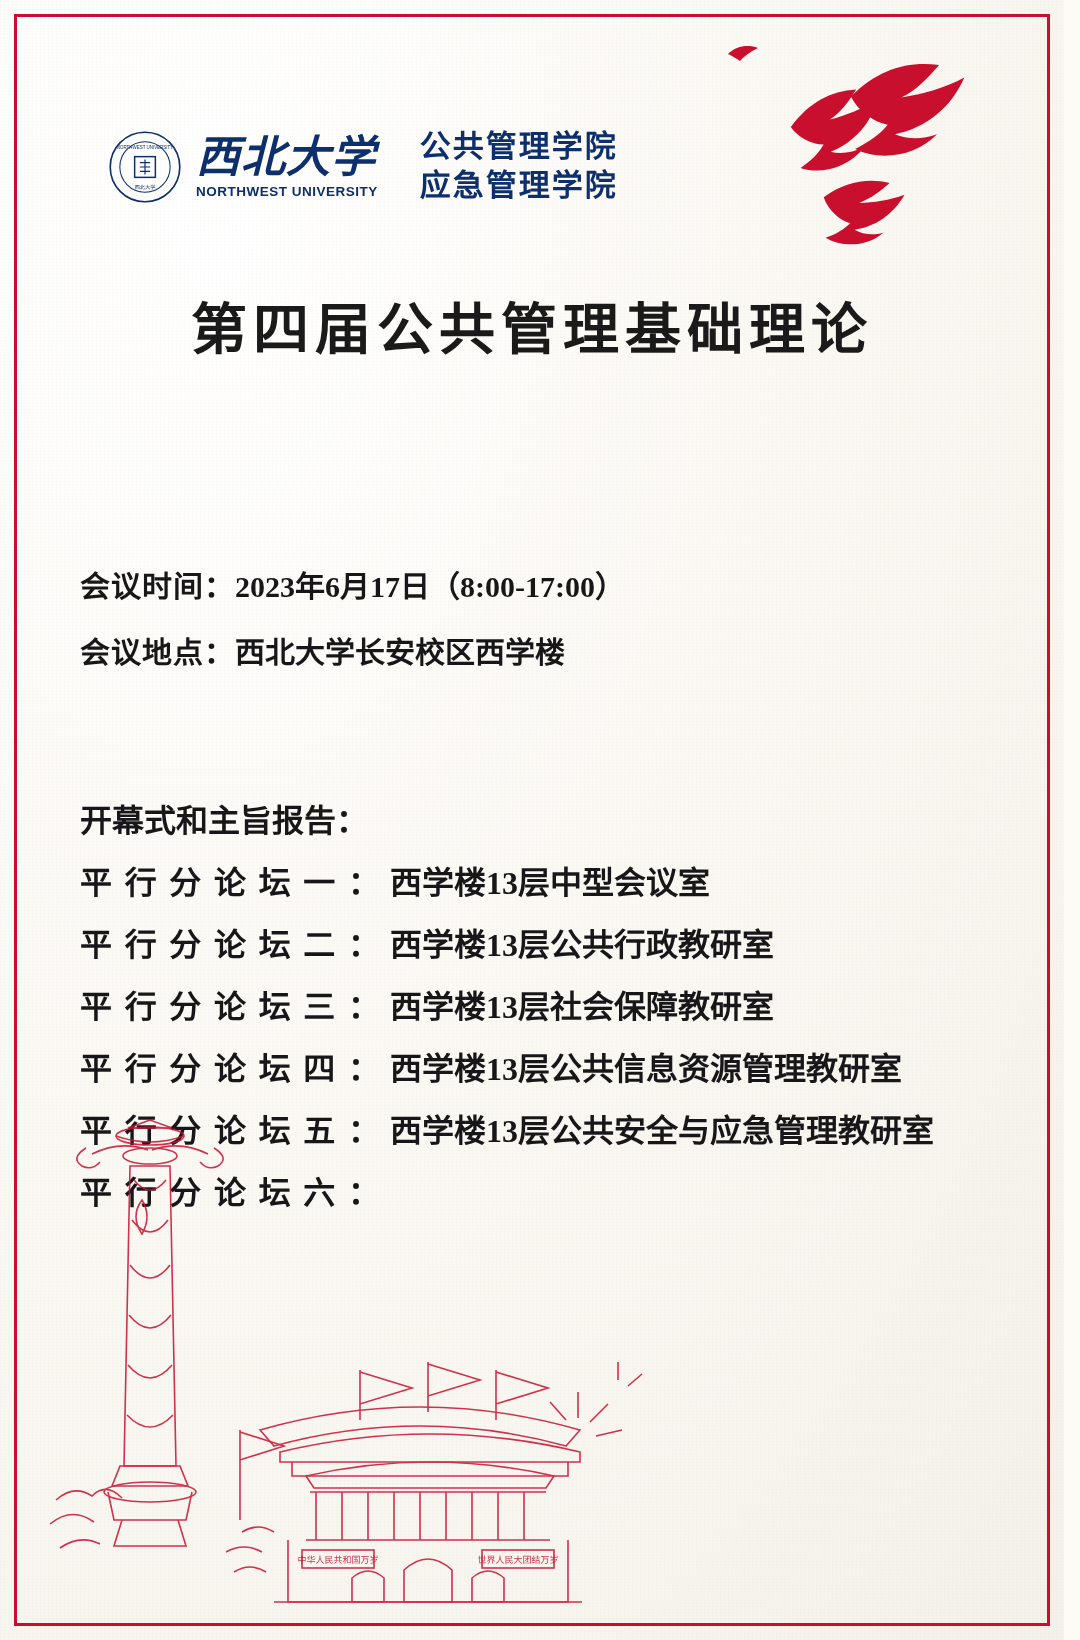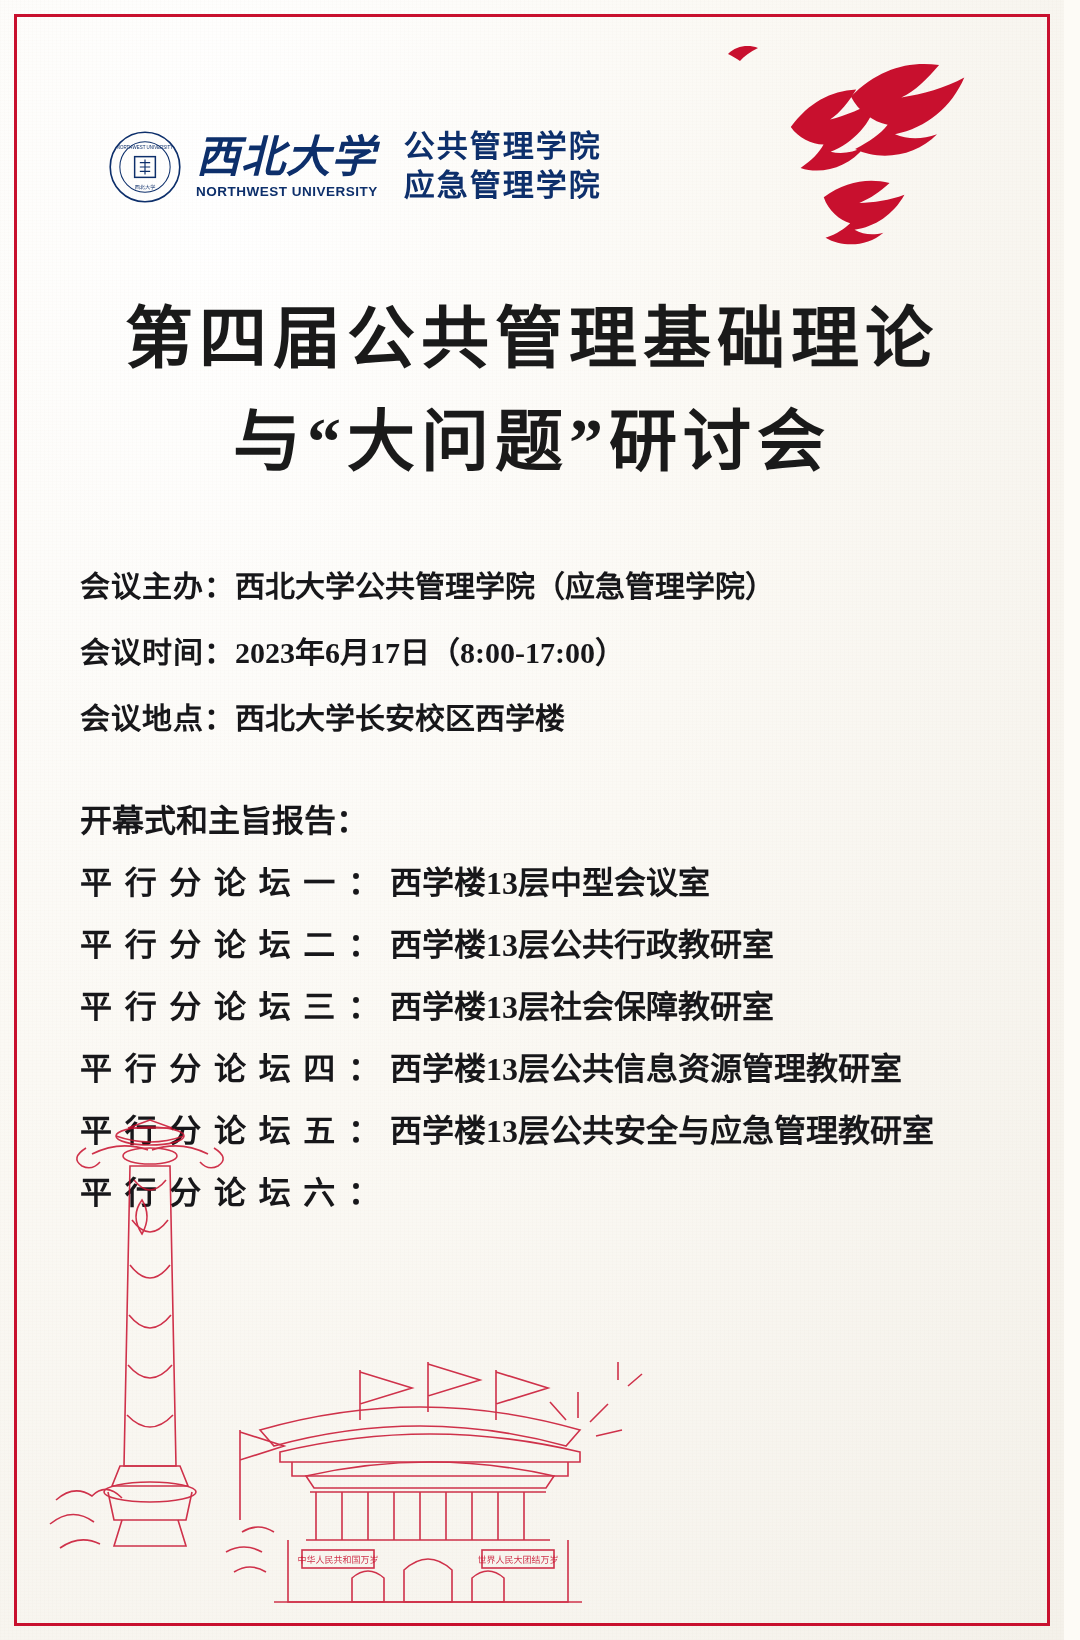--- a/index.html
+++ b/index.html
@@ -75,21 +75,21 @@
   }
   .nwu-en {
     font-size: 13.5px;
     color: #0d2f6b;
     letter-spacing: .5px;
     margin-top: 5px;
     font-family: "Liberation Sans", sans-serif;
     font-weight: 700;
   }
   .school-lines {
-    margin-left: 12px;
+    margin-left: 28px;
     display: flex;
     flex-direction: column;
     gap: 6px;
     line-height: 1.05;
   }
   .school-lines span {
     font-size: 31px;
     font-weight: 700;
     color: #0d2f6b;
     letter-spacing: 2px;
@@ -107,21 +107,21 @@
 
   
   .title-block {
     position: absolute;
     left: 0;
     right: 0;
     top: 288px;
     text-align: center;
   }
   .title-line {
-    font-size: 68px;
+    font-size: 56px;
     font-weight: 700;
     color: #1a1a1a;
     letter-spacing: 6px;
     line-height: 1.52;
     font-family: "Liberation Serif", "DejaVu Serif", serif;
   }
 
   
   .info-block {
     position: absolute;
@@ -217,27 +217,23 @@
     <g fill="#c8102e">
       <path d="M18 50 C40 28 62 20 88 22 C78 34 70 42 58 48 C74 46 92 42 108 34 C98 58 78 74 54 80 C64 84 76 84 88 80 C70 98 42 102 22 92 C34 86 42 80 48 72 C36 70 24 62 18 50 Z" transform="translate(52,44) rotate(-8)"></path>
       <path d="M18 50 C44 24 72 16 102 20 C90 34 80 44 66 51 C86 48 108 42 126 32 C114 60 90 80 60 86 C72 91 86 91 100 86 C80 107 46 112 22 100 C36 93 46 86 53 77 C39 74 25 64 18 50 Z" transform="translate(118,8) scale(1.05)"></path>
       <path d="M14 40 C34 22 56 16 78 19 C69 29 61 36 50 42 C64 40 80 36 94 29 C85 50 68 64 48 69 C57 73 67 73 77 69 C62 85 38 88 20 80 C31 75 38 69 43 63 C32 61 20 53 14 40 Z" transform="translate(100,120) rotate(6)"></path>
       <path d="M6 10 C14 2 26 0 36 4 C28 8 22 12 18 17 C14 14 10 12 6 10 Z" transform="translate(8,8)"></path>
     </g>
   </svg>
 
   <div class="title-block">
     <div class="title-line">第四届公共管理基础理论</div>
-    <div class="title-line">与“大问题”研讨会</div>
   </div>
 
   <div class="info-block">
-    <div class="info-row">
-      <span class="info-label">会议主办：</span><span class="info-value">西北大学公共管理学院（应急管理学院）</span>
-    </div>
     <div class="info-row">
       <span class="info-label">会议时间：</span><span class="info-value">2023年6月17日（8:00-17:00）</span>
     </div>
     <div class="info-row">
       <span class="info-label">会议地点：</span><span class="info-value">西北大学长安校区西学楼</span>
     </div>
   </div>
 
   <div class="venue-block">
     <div class="venue-row">

